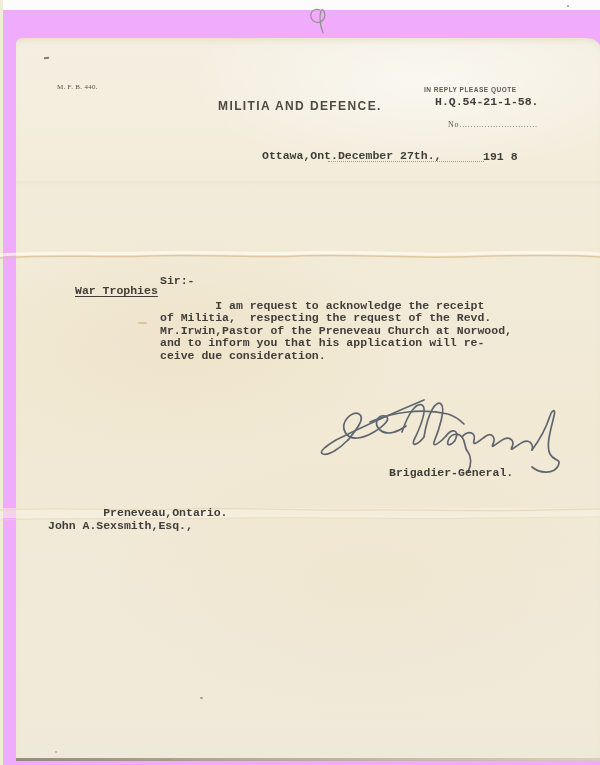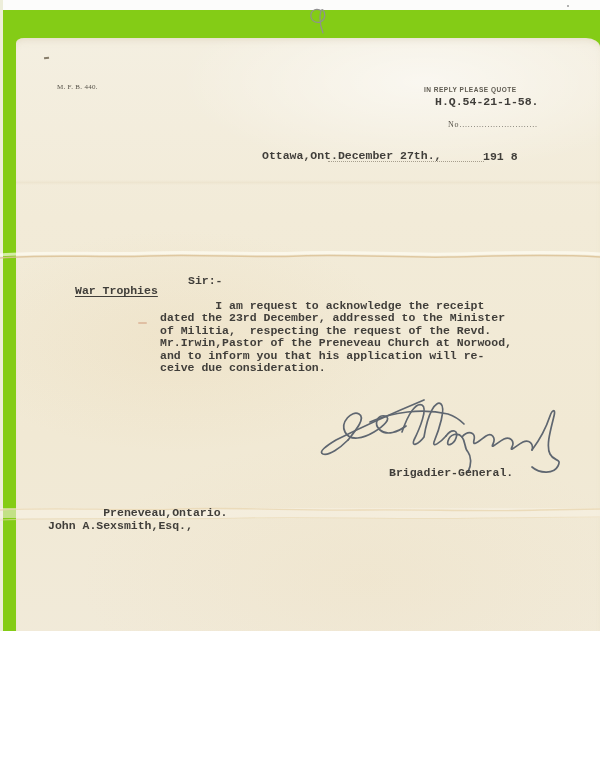--- a/index.html
+++ b/index.html
@@ -1,18 +1,18 @@
 <!DOCTYPE html>
 <html><head>
 <meta charset="utf-8">
 <style>
   html,body{margin:0;padding:0;}
   .canvas{
-    position:relative;width:600px;height:631px;overflow:hidden;
-    background:#84cc16;
+    position:relative;width:600px;height:765px;overflow:hidden;
+    background:#f0abfc;
     font-family:"Liberation Sans",sans-serif;
   }
   .scanner-top{position:absolute;left:0;top:0;width:600px;height:10px;background:#fcfcfb;}
   .scanner-left-strip{position:absolute;left:0;top:0;width:3px;height:765px;background:#edeeda;}
   .paper{
     position:absolute;left:16px;top:38px;width:584px;height:722px;
     background-image:
       radial-gradient(60% 18% at 70% 6%, rgba(255,255,255,0.55), transparent 70%),
       radial-gradient(55% 22% at 28% 42%, rgba(229,206,162,0.22), transparent 70%),
       radial-gradient(70% 28% at 60% 75%, rgba(233,214,176,0.18), transparent 70%),
@@ -42,21 +42,21 @@
     position:absolute;left:328px;top:147px;width:156px;height:14px;
     border-bottom:1.5px dotted #938b7a;opacity:0.8;
   }
   .dateline{left:262px;top:150px;}
   .yearline{position:absolute;left:483px;top:150px;display:flex;gap:7px;}
   .yearline span{
     font-family:"Liberation Mono",monospace;font-weight:700;
     color:#403e3a;font-size:11.5px;
   }
   .subject{left:75px;top:237px;text-decoration:underline;text-underline-offset:2px;margin-top:48px;}
-  .salutation{left:160px;top:275px;margin-left:28px;}
+  .salutation{left:160px;top:275px;}
   .body-block{position:absolute;left:160px;top:300px;}
   .body-block div{
     font-family:"Liberation Mono",monospace;font-weight:700;color:#403e3a;
     font-size:11.5px;line-height:12.45px;white-space:pre;
   }
   .sig-title{left:389px;top:467px;}
   .recipient-block{position:absolute;left:48px;top:506px;}
   .recipient-block div{
     font-family:"Liberation Mono",monospace;font-weight:700;color:#403e3a;
     font-size:11.5px;line-height:13.4px;white-space:pre;
@@ -84,20 +84,21 @@
 
   <svg style="position:absolute;left:306px;top:4px;" width="24" height="30" viewBox="0 0 24 30">
     <path d="M14,6 C8,4 4,8 5,13 C6,18 12,20 16,17 C20,14 19,8 17,6 C15,4 14,10 14,14 C14,20 15,24 17,29" fill="none" stroke="#909090" stroke-width="1.2" stroke-linecap="round"></path>
   </svg>
   <div class="speck" style="left:567px;top:5px;width:2px;height:2px;background:#555;opacity:.6;border-radius:50%;"></div>
 
   <div class="paper"></div>
 
   <div class="print-serif" style="left:57px;top:83px;font-size:7px;letter-spacing:0.3px;">M. F. B. 440.</div>
 
+  <div class="dept-title">MILITIA AND DEFENCE.</div>
 
   <div class="reply-note">IN REPLY PLEASE QUOTE</div>
 
   <div class="typed file-ref">H.Q.54-21-1-58.</div>
 
   <div class="print-serif no-line">No............................</div>
 
   <div class="date-rule"></div>
   <div class="typed dateline">Ottawa,Ont.December 27th.,</div>
   <div class="yearline">
@@ -111,21 +112,20 @@
     <path d="M0,6 C50,2 100,6 150,4 C200,2 250,6 300,4 C350,2 400,6 450,5 C500,4 550,2 600,5" fill="none" stroke="#fffdf4" stroke-width="3" opacity="0.65"></path>
     <path d="M0,9 C50,5 100,9 150,7 C200,5 250,9 300,7 C350,5 400,9 450,8 C500,7 550,5 600,8" fill="none" stroke="#dcc296" stroke-width="1.5" opacity="0.85"></path>
   </svg>
 
   <div class="wrinkle"></div>
 
   <div class="typed salutation">Sir:-</div>
 
   <div class="body-block">
     <div>        I am request to acknowledge the receipt</div>
-    <div>dated the 23rd December, addressed to the Minister</div>
     <div>of Militia,  respecting the request of the Revd.</div>
     <div>Mr.Irwin,Pastor of the Preneveau Church at Norwood,</div>
     <div>and to inform you that his application will re-</div>
     <div>ceive due consideration.</div>
   </div>
 
   <div class="speck" style="left:138px;top:322px;width:9px;height:2px;background:#c47857;opacity:.35;border-radius:2px;"></div>
 
   <svg style="position:absolute;left:296px;top:390px;" width="284" height="92" viewBox="0 0 284 92">
     <g fill="none" stroke="#4b5563" stroke-width="1.7" stroke-linecap="round" stroke-linejoin="round" opacity="0.88">

